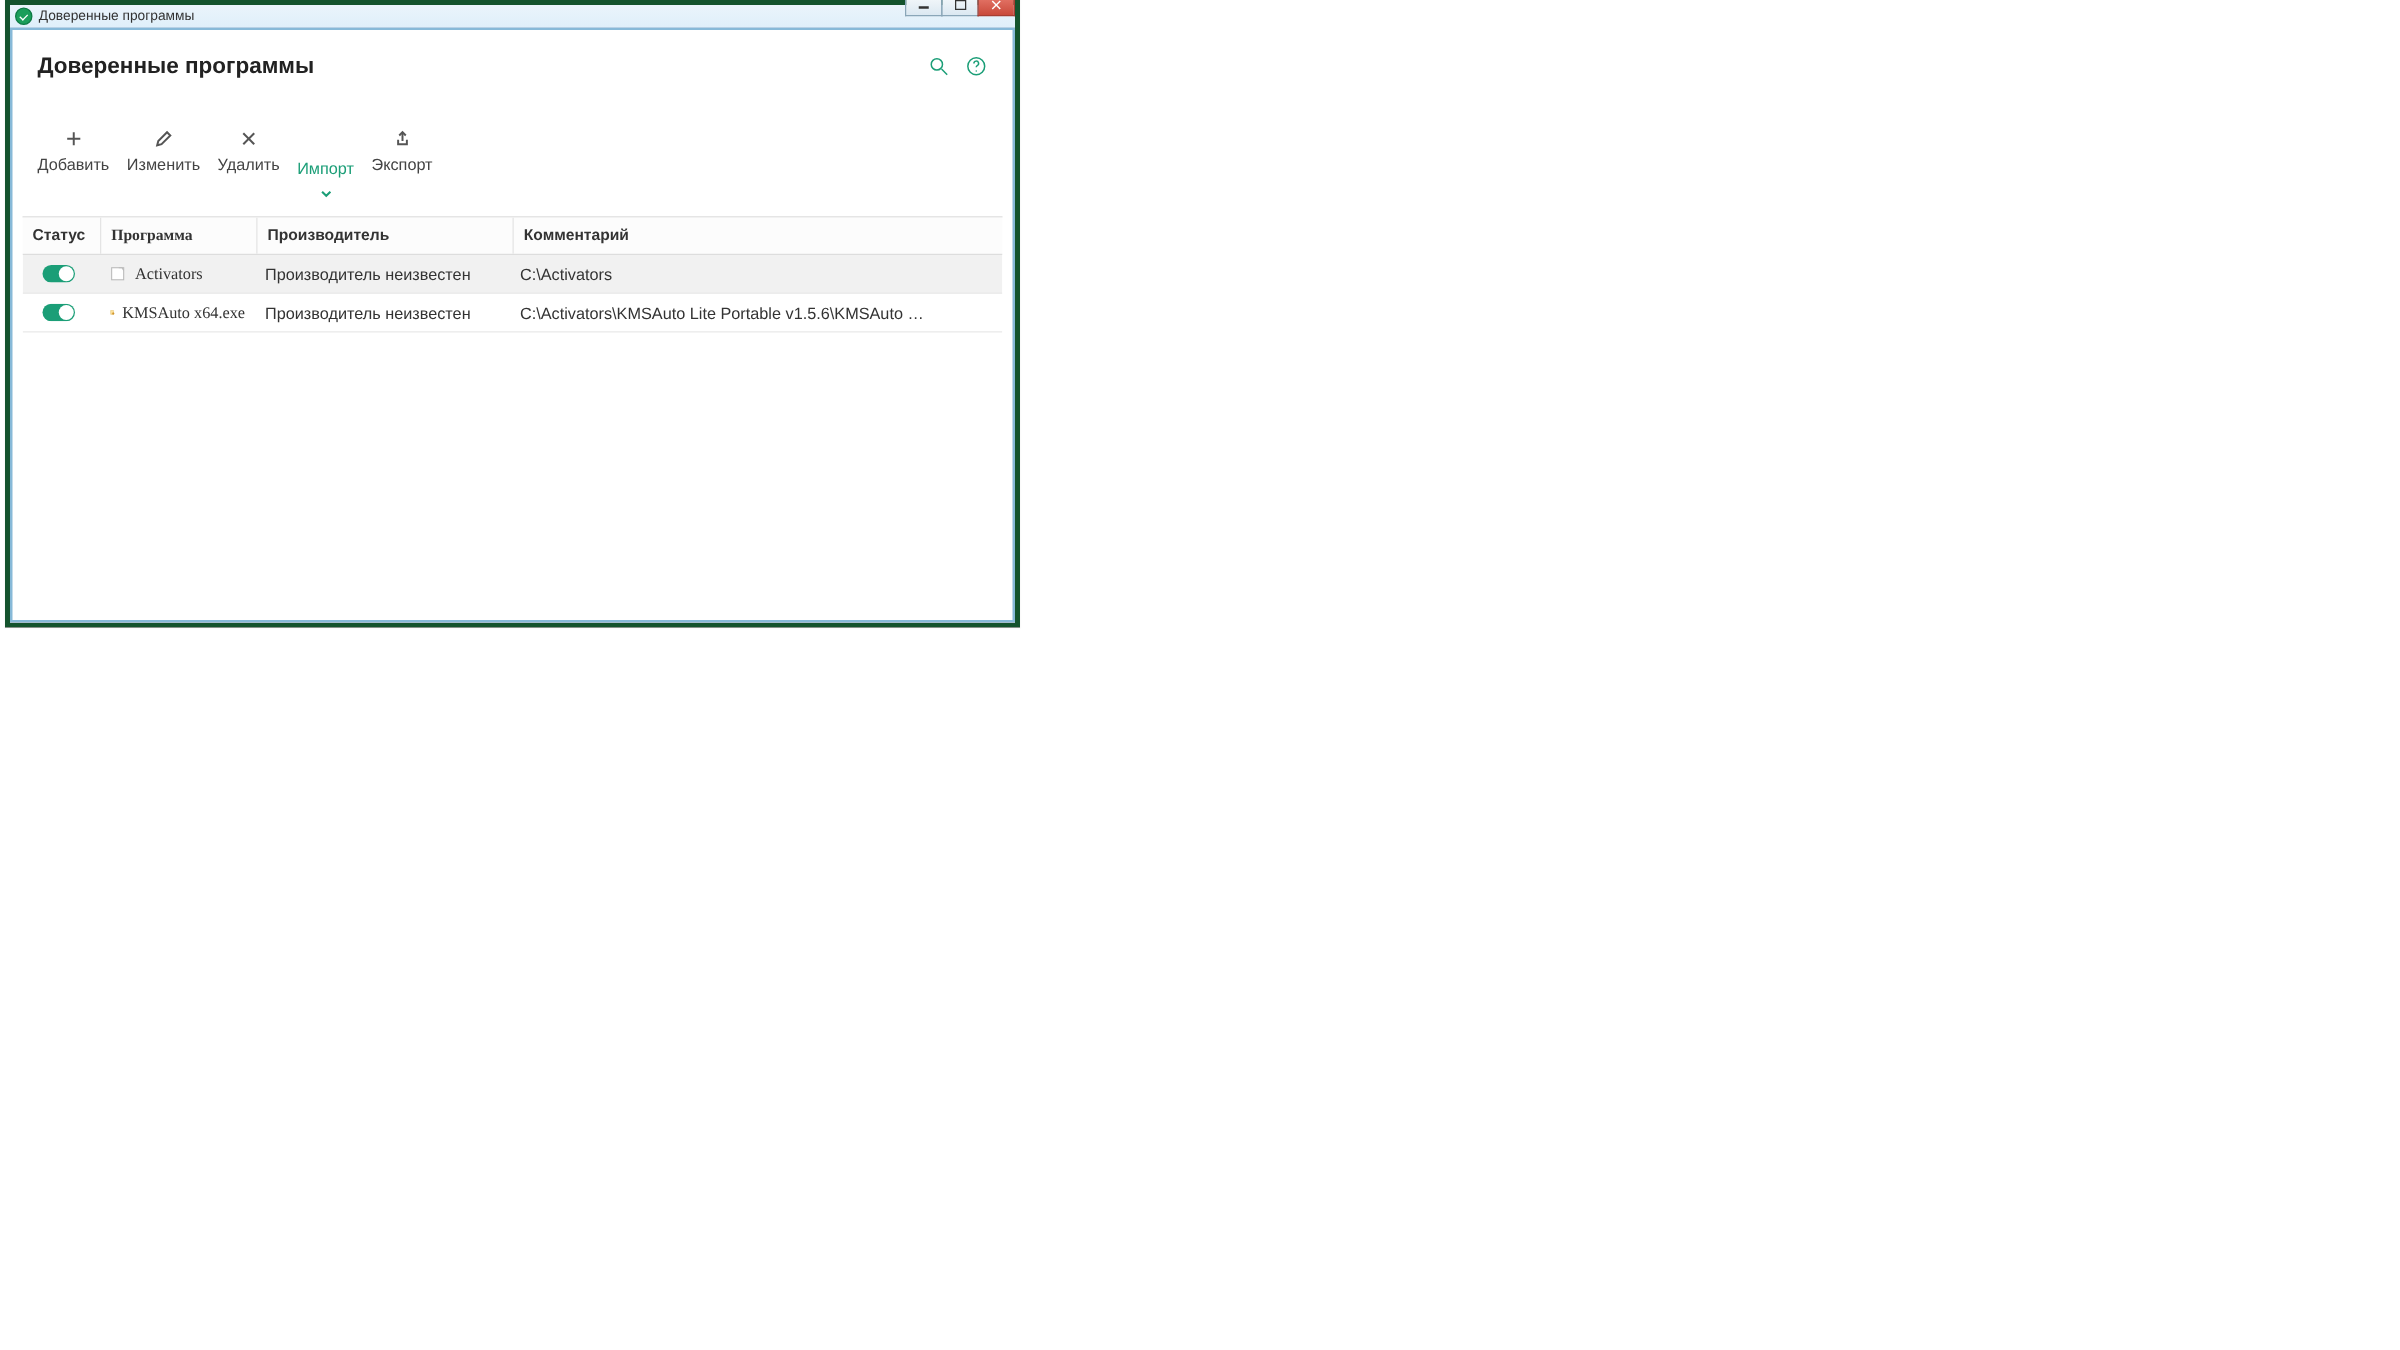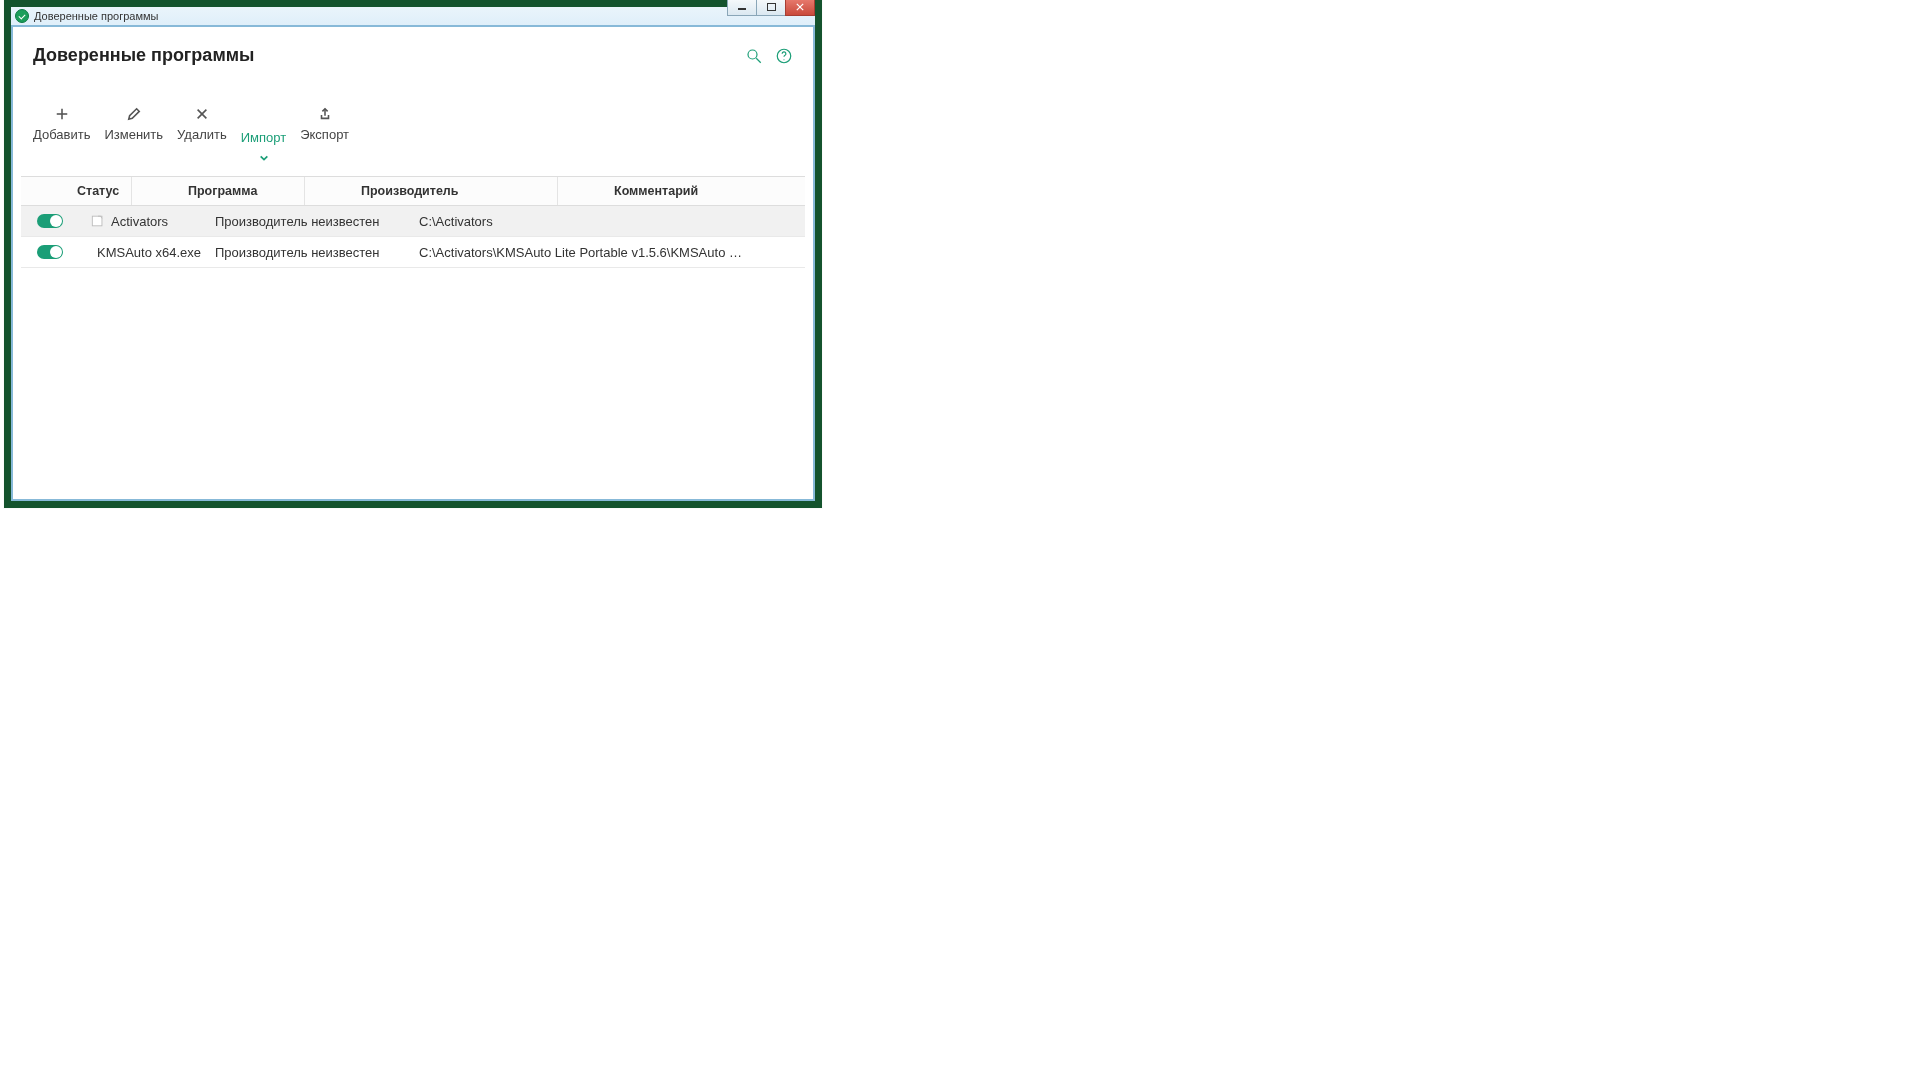--- a/index.html
+++ b/index.html
@@ -14,21 +14,21 @@
     overflow: hidden;
   }
 
   
   .window {
     position: absolute;
     left: 4px;
     top: 0;
     width: 804px;
     height: 494px;
-    border: 7px solid #14532d;
+    border: 4px solid #14532d;
     background: #f9a8d4;
     box-shadow: 0 0 0 1px rgba(0,0,0,0.02);
   }
 
   .titlebar {
     height: 18px;
     background: linear-gradient(#eaf4fb, #dfeffa);
     border-bottom: 1px solid #b9d8ea;
     display: flex;
     align-items: center;
@@ -151,26 +151,25 @@
     border-bottom: 1px solid #ddd;
     font-size: 12.5px;
     color: #333;
     font-weight: 600;
   }
   .thead .th {
     border-right: 1px solid #e4e4e4;
     padding: 7px 8px;
     white-space: nowrap;
     overflow: hidden;
-    margin-left: 48px;
   }
   .thead .th:last-child { border-right: none; }
 
   .col-status { width: 46px; }
-  .col-program { width: 108px; }
+  .col-program { width: 108px; font-family: Liberation Serif, serif; }
   .col-vendor  { width: 188px; }
   .col-file    { width: 326px; }
   .col-comment { flex: 1; }
 
   .tbody { flex:1; overflow:auto; }
   .tr {
     display: flex;
     align-items: center;
     border-bottom: 1px solid #e9e9e9;
     font-size: 13px;

